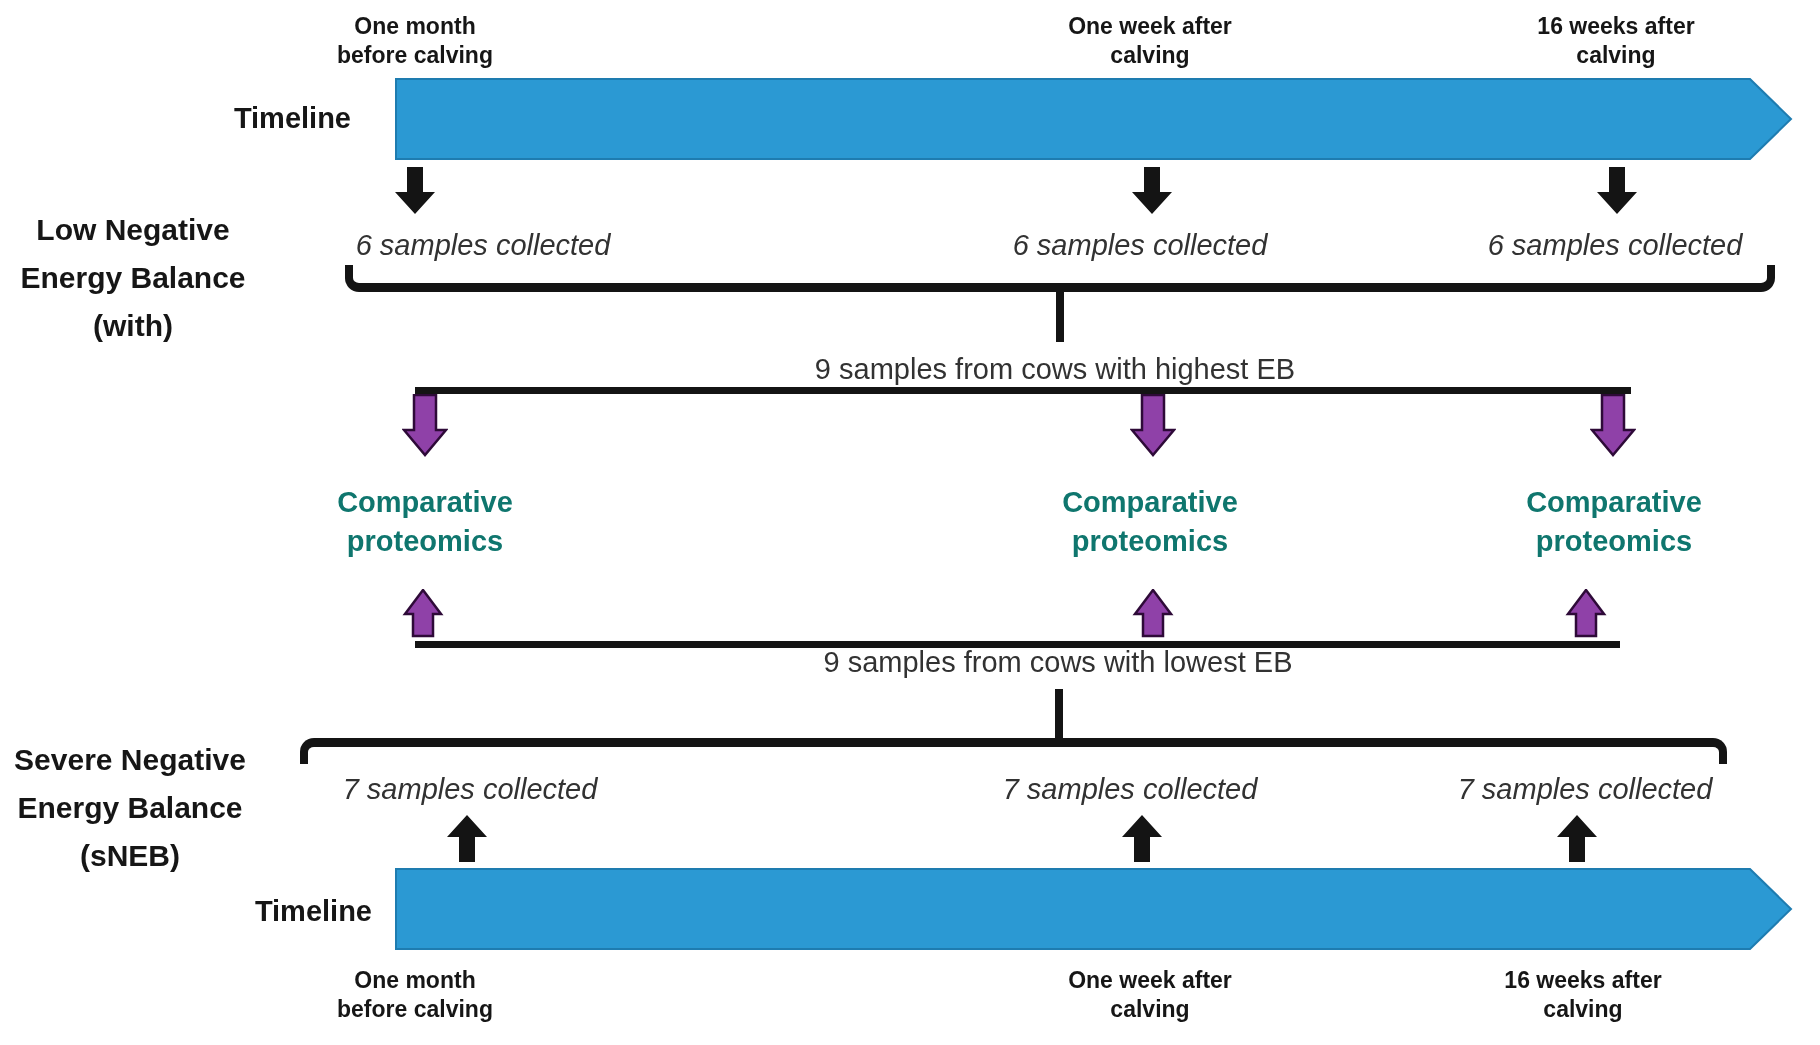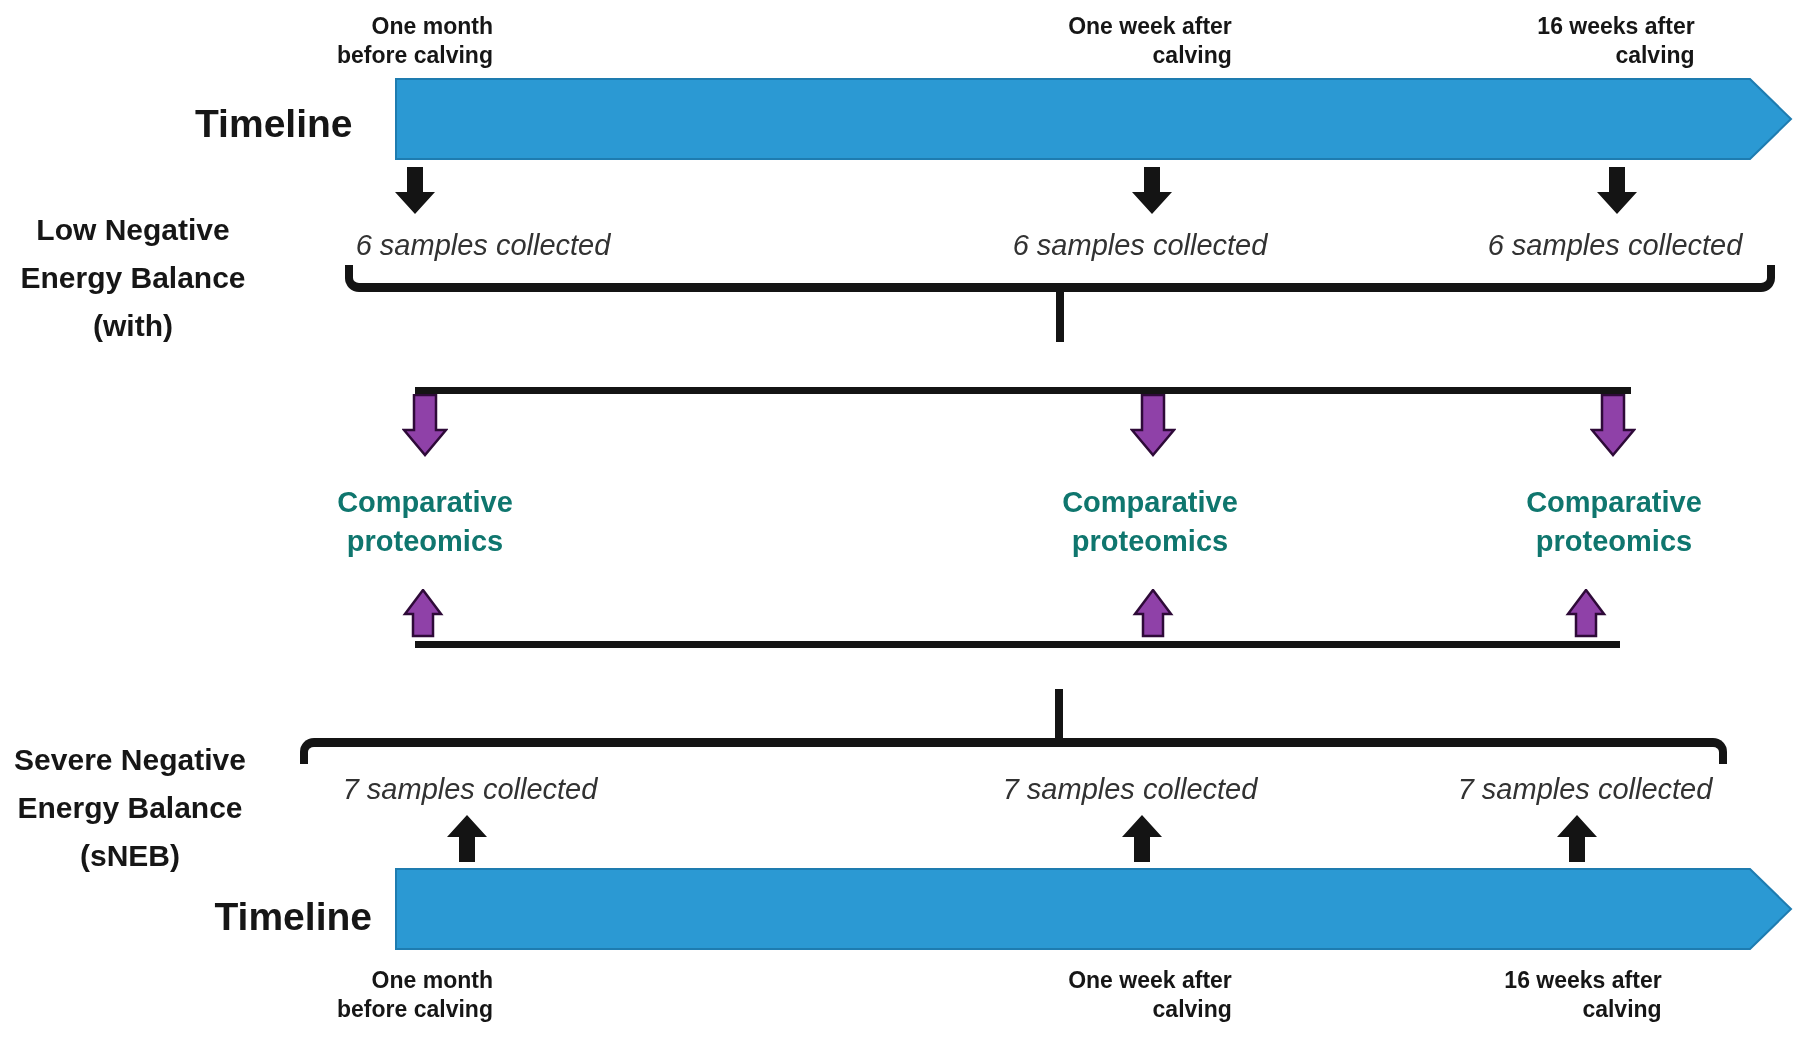--- a/index.html
+++ b/index.html
@@ -17,22 +17,22 @@
     background:#ffffff;
     overflow:hidden;
     font-family:"Liberation Sans", sans-serif;
     color:var(--ink);
   }
   .abs{position:absolute;}
   .centered{transform:translateX(-50%);text-align:center;}
   .pre{white-space:pre-line;}
 
   
-  .tp-label{font-size:23px;font-weight:bold;line-height:29px;color:#161616;text-align:right;}
-  .timeline-label{font-size:39px;font-weight:bold;color:#161616;}
+  .tp-label{font-size:23px;font-weight:bold;line-height:29px;color:#161616;}
+  .timeline-label{font-size:29px;font-weight:bold;color:#161616;}
   .group-label{font-size:30px;font-weight:bold;line-height:48px;color:#161616;}
   .samples-note{font-size:29px;color:var(--text_dark);white-space:nowrap;font-style:italic;}
   .pooled-note{font-size:29px;color:var(--text_dark);white-space:nowrap;}
   .comp-label{font-size:29px;font-weight:bold;line-height:39px;color:#0f766e;}
 
   
   .hline{background:var(--ink);}
   .tick{background:var(--ink);}
   .bracket{box-sizing:border-box;background:transparent;}
   .bracket-up{ 
@@ -82,20 +82,21 @@
   <div class="abs centered samples-note" style="left:1140px;top:229px;">6 samples collected</div>
   <div class="abs centered samples-note" style="left:1615px;top:229px;">6 samples collected</div>
 
   <div class="abs centered pre group-label" style="left:133px;top:206px;">Low Negative
 Energy Balance
 (with)</div>
 
   <div class="abs bracket bracket-up" style="left:345px;top:265px;width:1430px;height:27px;"></div>
   <div class="abs tick" style="left:1056px;top:290px;width:8px;height:52px;"></div>
 
+  <div class="abs centered pooled-note" style="left:1055px;top:353px;">9 samples from cows with highest EB</div>
   <div class="abs hline" style="left:415px;top:387px;width:1216px;height:7px;"></div>
 
   <svg class="abs" style="left:402px;top:394px;" width="46" height="63">
     <polygon points="12,1 34,1 34,36 44,36 23,61 2,36 12,36" fill="var(--arrow_purple)" stroke="var(--arrow_purple_border)" stroke-width="2.5"></polygon>
   </svg>
   <svg class="abs" style="left:1130px;top:394px;" width="46" height="63">
     <polygon points="12,1 34,1 34,36 44,36 23,61 2,36 12,36" fill="var(--arrow_purple)" stroke="var(--arrow_purple_border)" stroke-width="2.5"></polygon>
   </svg>
   <svg class="abs" style="left:1590px;top:394px;" width="46" height="63">
     <polygon points="12,1 34,1 34,36 44,36 23,61 2,36 12,36" fill="var(--arrow_purple)" stroke="var(--arrow_purple_border)" stroke-width="2.5"></polygon>
@@ -112,20 +113,21 @@
     <polygon points="11,47 31,47 31,25 39,25 21,1 3,25 11,25" fill="var(--arrow_purple)" stroke="var(--arrow_purple_border)" stroke-width="2.5"></polygon>
   </svg>
   <svg class="abs" style="left:1132px;top:589px;" width="42" height="49">
     <polygon points="11,47 31,47 31,25 39,25 21,1 3,25 11,25" fill="var(--arrow_purple)" stroke="var(--arrow_purple_border)" stroke-width="2.5"></polygon>
   </svg>
   <svg class="abs" style="left:1565px;top:589px;" width="42" height="49">
     <polygon points="11,47 31,47 31,25 39,25 21,1 3,25 11,25" fill="var(--arrow_purple)" stroke="var(--arrow_purple_border)" stroke-width="2.5"></polygon>
   </svg>
 
   <div class="abs hline" style="left:415px;top:641px;width:1205px;height:7px;"></div>
+  <div class="abs centered pooled-note" style="left:1058px;top:646px;">9 samples from cows with lowest EB</div>
   <div class="abs tick" style="left:1055px;top:689px;width:8px;height:51px;"></div>
 
   <div class="abs centered pre group-label" style="left:130px;top:736px;">Severe Negative
 Energy Balance
 (sNEB)</div>
 
   <div class="abs bracket bracket-down" style="left:300px;top:738px;width:1427px;height:26px;"></div>
 
   <div class="abs centered samples-note" style="left:470px;top:773px;">7 samples collected</div>
   <div class="abs centered samples-note" style="left:1130px;top:773px;">7 samples collected</div>

